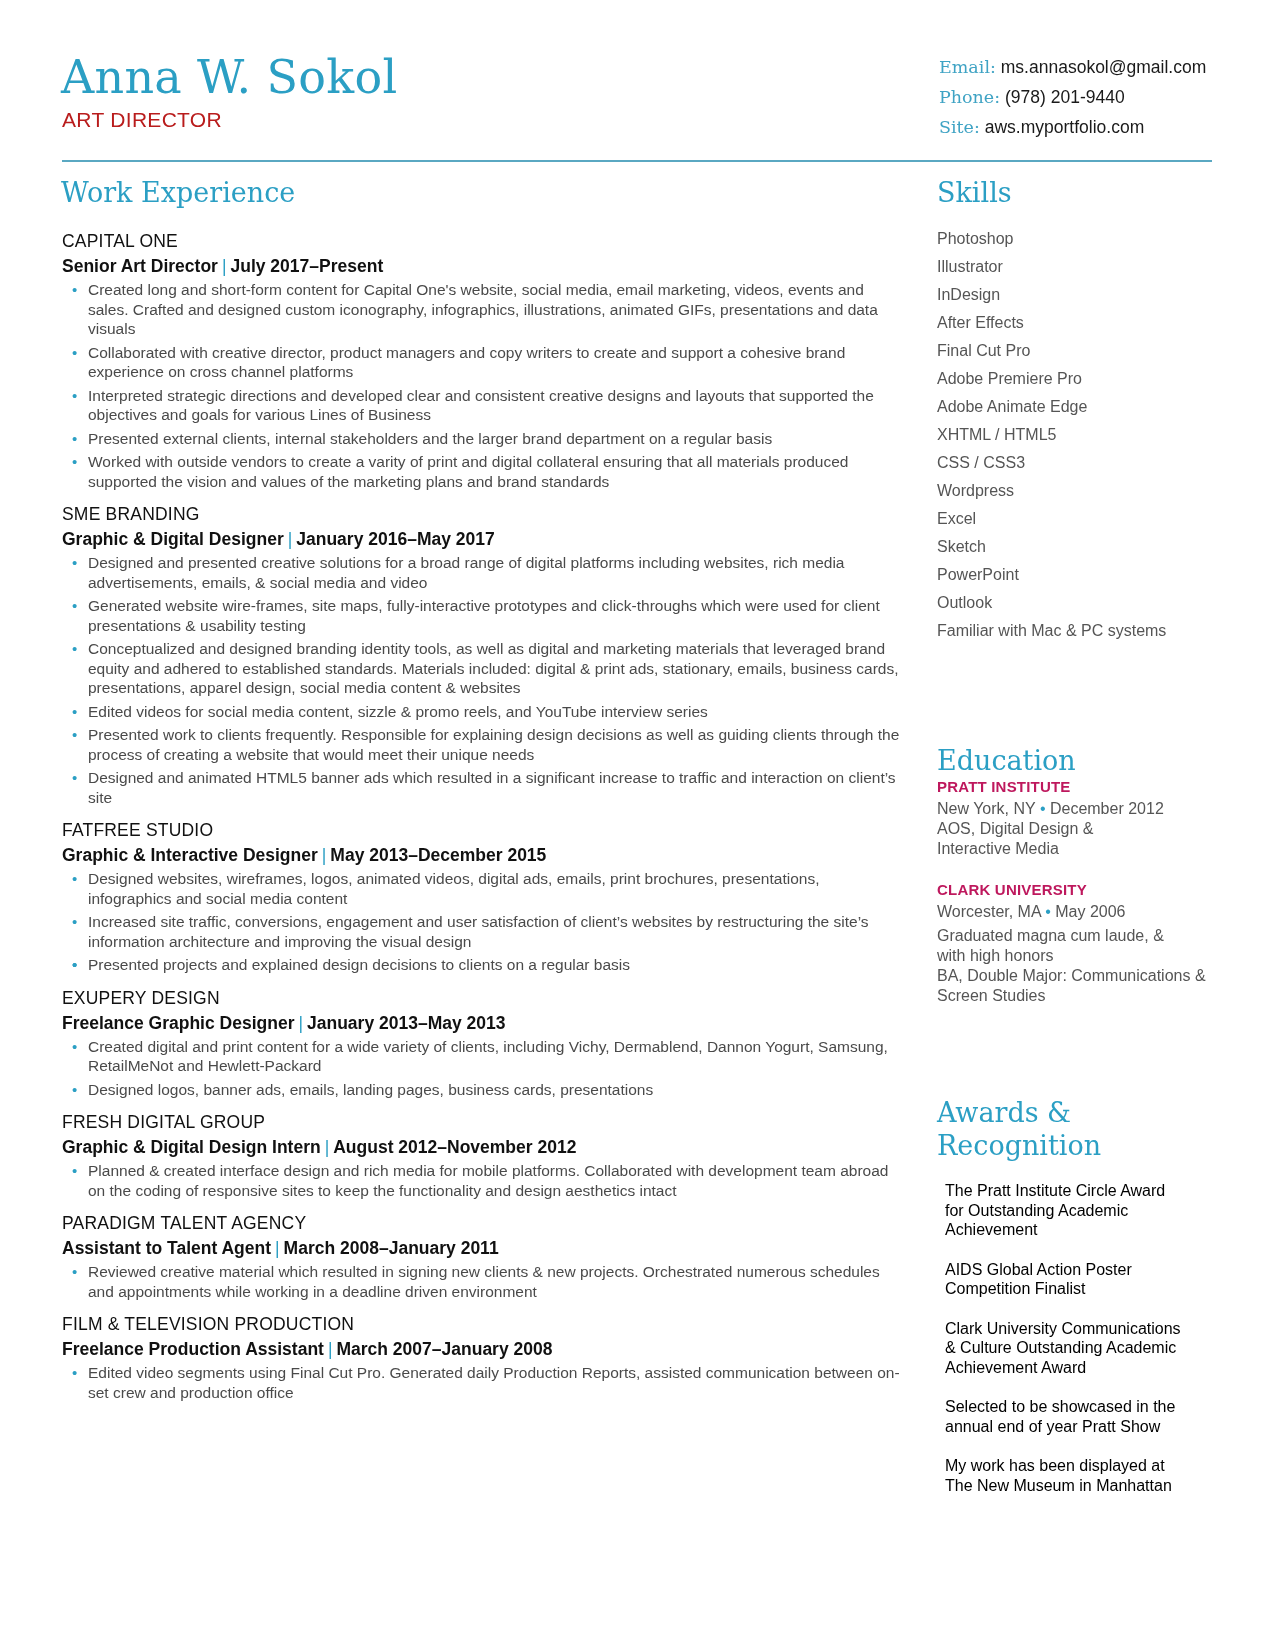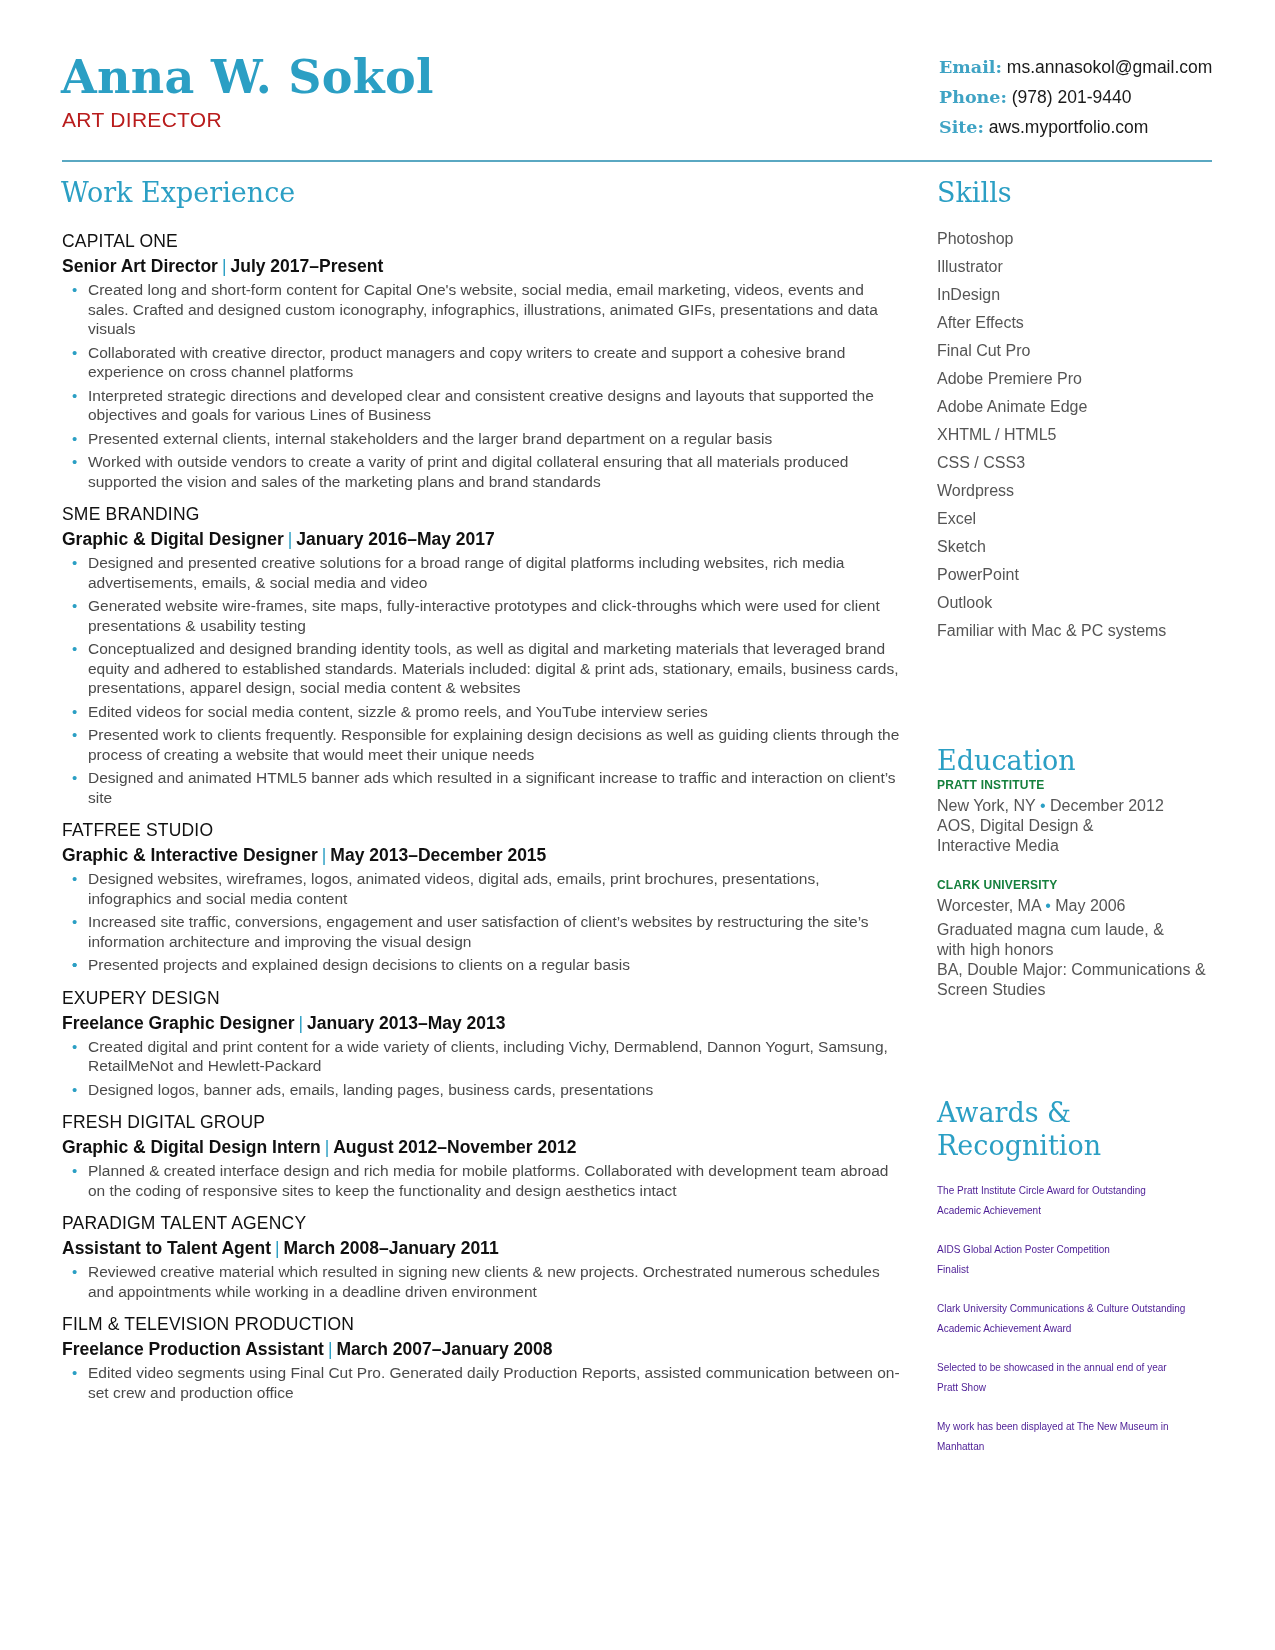--- a/index.html
+++ b/index.html
@@ -1,18 +1,18 @@
 <!DOCTYPE html>
 <html><head>
 <meta charset="utf-8">
 <style>
   html, body { margin: 0; padding: 0; background: #ffffff; }
   body { width: 1275px; height: 1650px; position: relative; overflow: hidden;
          font-family: "Liberation Sans", sans-serif; color: #231f20; }
-  .serif { font-family: "DejaVu Serif", serif; font-weight: bold; }
+  .serif { font-family: "DejaVu Serif", serif; }
 
   #name { position: absolute; left: 61px; top: 54px; font-size: 46px; color: #2b9fc4;
           letter-spacing: 0.3px; line-height: 1; }
   #title { position: absolute; left: 62px; top: 108px; font-size: 21px; color: #b91c1c; letter-spacing: 0.3px; }
 
   #contact { position: absolute; left: 939px; top: 52px; font-size: 17.5px; line-height: 30px; }
   #contact .lbl { color: #3fa3c4; }
   #contact .val { color: #1a1a1a; }
 
   #rule { position: absolute; left: 62px; top: 160px; width: 1150px; height: 2px; background: #5aa8c2; }
@@ -26,24 +26,24 @@
   .role .sep { color: #2b9fc4; font-weight: normal; padding: 0 4px; }
   ul.bullets { margin: 0; padding: 0 0 0 26px; list-style: none; }
   ul.bullets li { position: relative; font-size: 15.5px; color: #4a4a4a; line-height: 19.5px; margin-bottom: 4px; }
   ul.bullets li .dot { position: absolute; left: -16px; top: 0; color: #2b9fc4; font-size: 15px; }
 
   #skills { position: absolute; left: 937px; top: 225px; }
   #skills li { list-style: none; font-size: 16px; color: #555; line-height: 28px; }
   #skills ul { margin: 0; padding: 0; }
 
   .side { position: absolute; left: 937px; width: 280px; }
-  .edu-school { font-size: 12px; font-weight: bold; color: #15803d; letter-spacing: 0.2px; margin-bottom: 4px; }
+  .edu-school { font-size: 15px; font-weight: bold; color: #be185d; letter-spacing: 0.2px; margin-bottom: 4px; }
   .edu-line { font-size: 16px; color: #555; line-height: 20px; }
   .edu-line .bdot { color: #2b9fc4; }
-  .award { font-size: 10px; color: #4c1d95; line-height: 19.5px; margin-bottom: 20px; }
+  .award { font-size: 16px; color: #000000; line-height: 19.5px; margin-bottom: 20px; margin-left: 8px; }
 </style>
 </head>
 <body>
 
 <div id="name" class="serif">Anna W. Sokol</div>
 <div id="title">ART DIRECTOR</div>
 
 <div id="contact">
   <div><span class="lbl serif">Email:</span> <span class="val">ms.annasokol@gmail.com</span></div>
   <div><span class="lbl serif">Phone:</span> <span class="val">(978) 201-9440</span></div>
@@ -55,21 +55,21 @@
 <h2 class="section serif" style="left:61px; top:176px;">Work Experience</h2>
 <div id="work">
     <div class="job">
       <div class="company">CAPITAL ONE</div>
      <div class="role"><span>Senior Art Director</span><span class="sep">|</span><span>July 2017–Present</span></div>
      <ul class="bullets">
         <li><span class="dot">•</span><span>Created long and short-form content for Capital One's website, social media, email marketing, videos, events and sales. Crafted and designed custom iconography, infographics, illustrations, animated GIFs, presentations and data visuals</span></li>
         <li><span class="dot">•</span><span>Collaborated with creative director, product managers and copy writers to create and support a cohesive brand experience on cross channel platforms</span></li>
         <li><span class="dot">•</span><span>Interpreted strategic directions and developed clear and consistent creative designs and layouts that supported the objectives and goals for various Lines of Business</span></li>
         <li><span class="dot">•</span><span>Presented external clients, internal stakeholders and the larger brand department on a regular basis</span></li>
-        <li><span class="dot">•</span><span>Worked with outside vendors to create a varity of print and digital collateral ensuring that all materials produced supported the vision and sales of the marketing plans and brand standards</span></li>
+        <li><span class="dot">•</span><span>Worked with outside vendors to create a varity of print and digital collateral ensuring that all materials produced supported the vision and values of the marketing plans and brand standards</span></li>
       </ul>
     </div>
     <div class="job">
       <div class="company">SME BRANDING</div>
      <div class="role"><span>Graphic &amp; Digital Designer</span><span class="sep">|</span><span>January 2016–May 2017</span></div>
      <ul class="bullets">
         <li><span class="dot">•</span><span>Designed and presented creative solutions for a broad range of digital platforms including websites, rich media advertisements, emails, &amp; social media and video</span></li>
         <li><span class="dot">•</span><span>Generated website wire-frames, site maps, fully-interactive prototypes and click-throughs which were used for client presentations &amp; usability testing</span></li>
         <li><span class="dot">•</span><span>Conceptualized and designed branding identity tools, as well as digital and marketing materials that leveraged brand equity and adhered to established standards. Materials included: digital &amp; print ads, stationary, emails, business cards, presentations, apparel design, social media content &amp; websites</span></li>
         <li><span class="dot">•</span><span>Edited videos for social media content, sizzle &amp; promo reels, and YouTube interview series</span></li>

